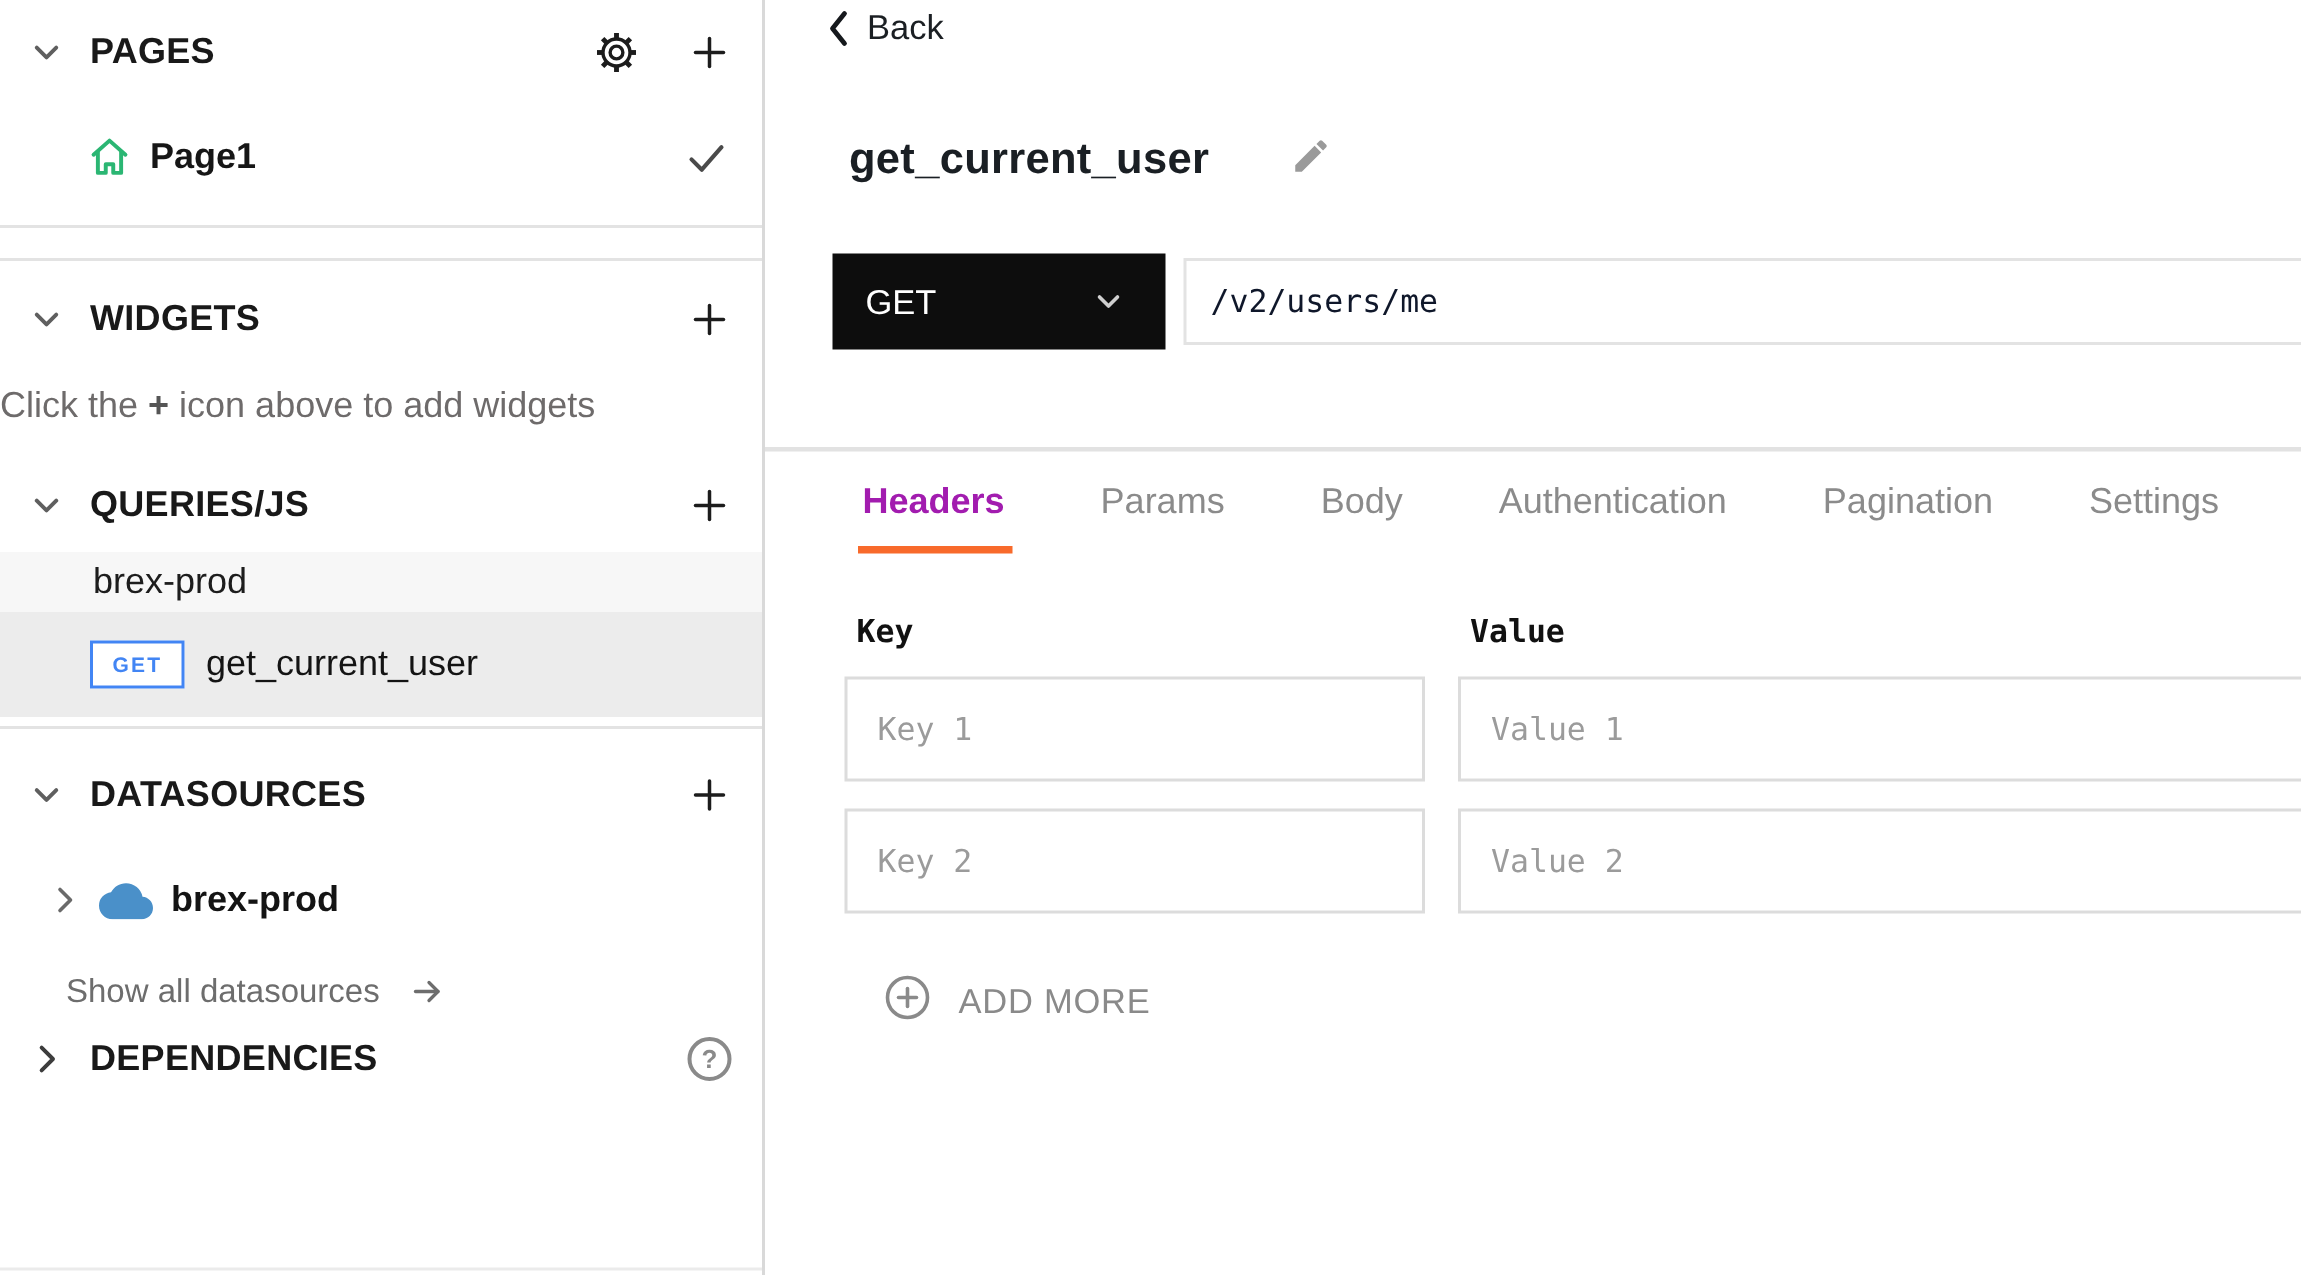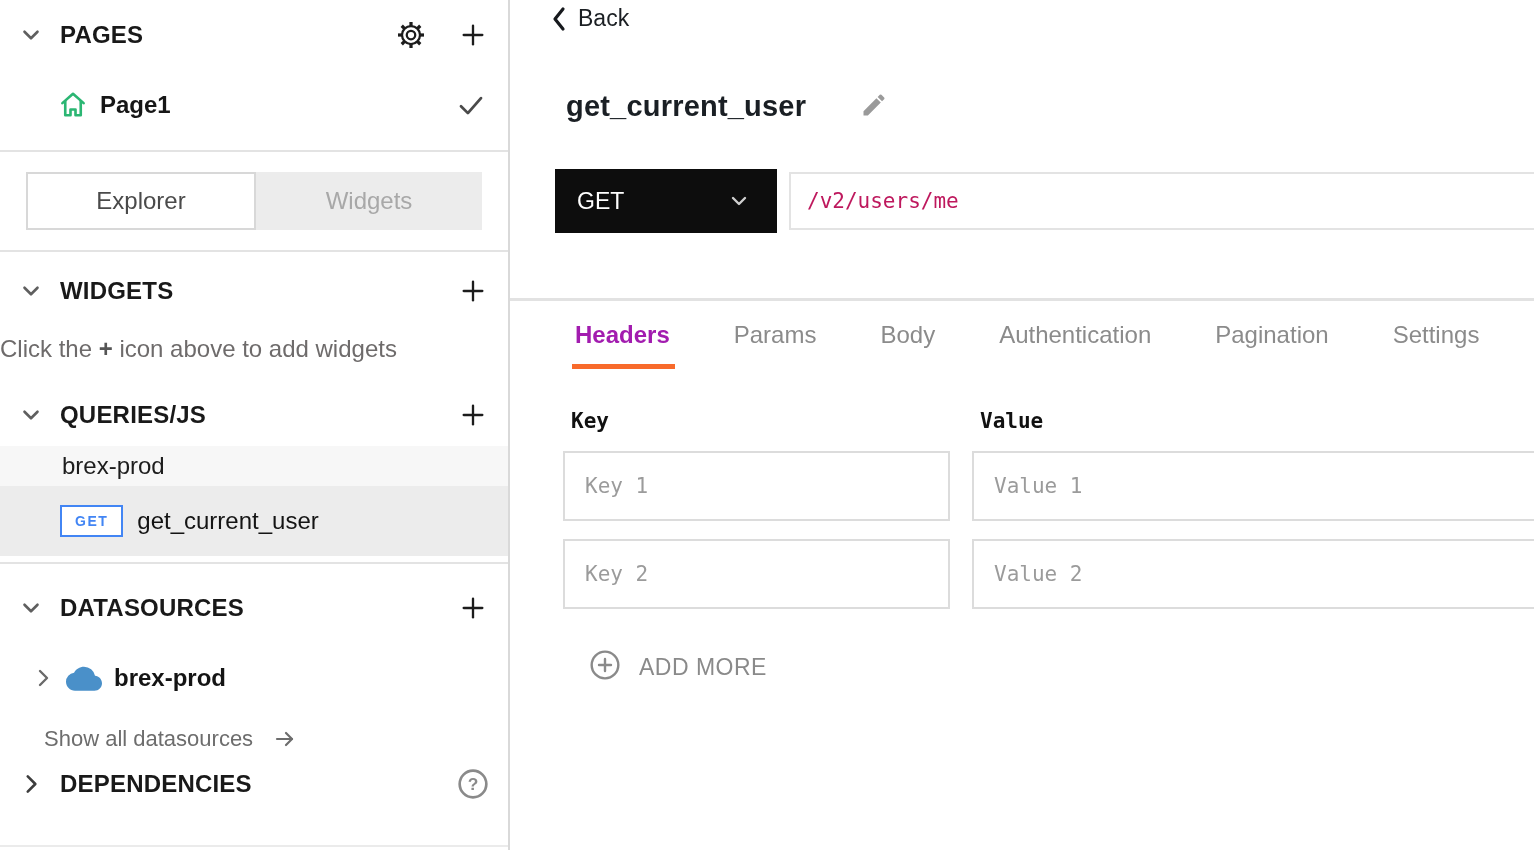--- a/index.html
+++ b/index.html
@@ -45,21 +45,21 @@
   .main { flex:1; padding-left:40px; position:relative; }
   .back-row { margin-top:5px; display:flex; align-items:center; gap:10px; cursor:pointer; width:120px; }
   .back-row .label { font-size:23px; color:#1b1f23; }
   .title-row { margin-top:58px; margin-left:16px; display:flex; align-items:center; gap:54px; }
   .title-row h1 { font-size:29px; font-weight:700; color:#1a1f24; letter-spacing:.2px; }
   .pencil { cursor:pointer; }
   .req-row { margin-top:46px; margin-left:5px; display:flex; align-items:center; height:64px; }
   .method-btn { width:222px; height:64px; background:#0d0d0d; color:#fff; display:flex; align-items:center; justify-content:space-between; padding:0 26px 0 22px; font-size:23px; cursor:pointer; }
   .url-field { margin-left:12px; margin-right:-8px; flex:1; height:58px; border:2px solid #e3e3e3; background:#fff; display:flex; align-items:center; padding:0 10px; font-family:"DejaVu Sans Mono", monospace; font-size:21px; cursor:text; white-space:nowrap; }
   .url-pill { background:#e7f3fe; border:2px solid #8fc2f2; border-radius:6px; padding:3px 9px; color:#2f2f2f; }
-  .url-path { margin-left:6px; color:#be185d; }
+  .url-path { margin-left:6px; color:#0f172a; }
   .main-divider { margin:65px 0 0 -40px; height:3px; background:#e2e2e2; }
   .tabs { margin-top:20px; margin-left:25px; display:flex; gap:64px; white-space:nowrap; }
   .tab { font-size:24px; color:#8b8b8b; padding-bottom:20px; position:relative; cursor:pointer; }
   .tab.active { color:#a21caf; font-weight:700; }
   .tab.active::after { content:""; position:absolute; left:-3px; right:-5px; bottom:0; height:5px; background:#f86a2b; }
   .form { margin-left:13px; margin-top:40px; }
   .form-headers { display:flex; }
   .form-headers .h { font-family:"DejaVu Sans Mono", monospace; font-weight:700; font-size:21px; color:#111; padding-left:8px; }
   .h-key { width:409px; }
   .kv-row { display:flex; gap:22px; margin-top:18px; }
@@ -120,24 +120,20 @@
       <span class="spacer"></span>
       <span class="icon-btn">
         <svg width="30" height="30" viewBox="0 0 24 24" fill="none" stroke="#4a4a4a" stroke-width="2.2" stroke-linecap="round" stroke-linejoin="round">
             <polyline points="4 13 9.5 18.5 20 6.5"></polyline>
           </svg>
       </span>
     </div>
 
     <div class="divider div1"></div>
 
-    <div class="seg">
-      <button class="on">Explorer</button>
-      <button class="off">Widgets</button>
-    </div>
 
     <div class="divider div2"></div>
 
     <div class="srow section-head widgets-head">
       <span class="icon-btn">
         <svg width="26" height="26" viewBox="0 0 24 24" fill="none" stroke="#5f5f5f" stroke-width="2.4" stroke-linecap="round" stroke-linejoin="round">
             <polyline points="6 9 12 15 18 9"></polyline>
           </svg>
       </span>
       <span class="label">WIDGETS</span>

